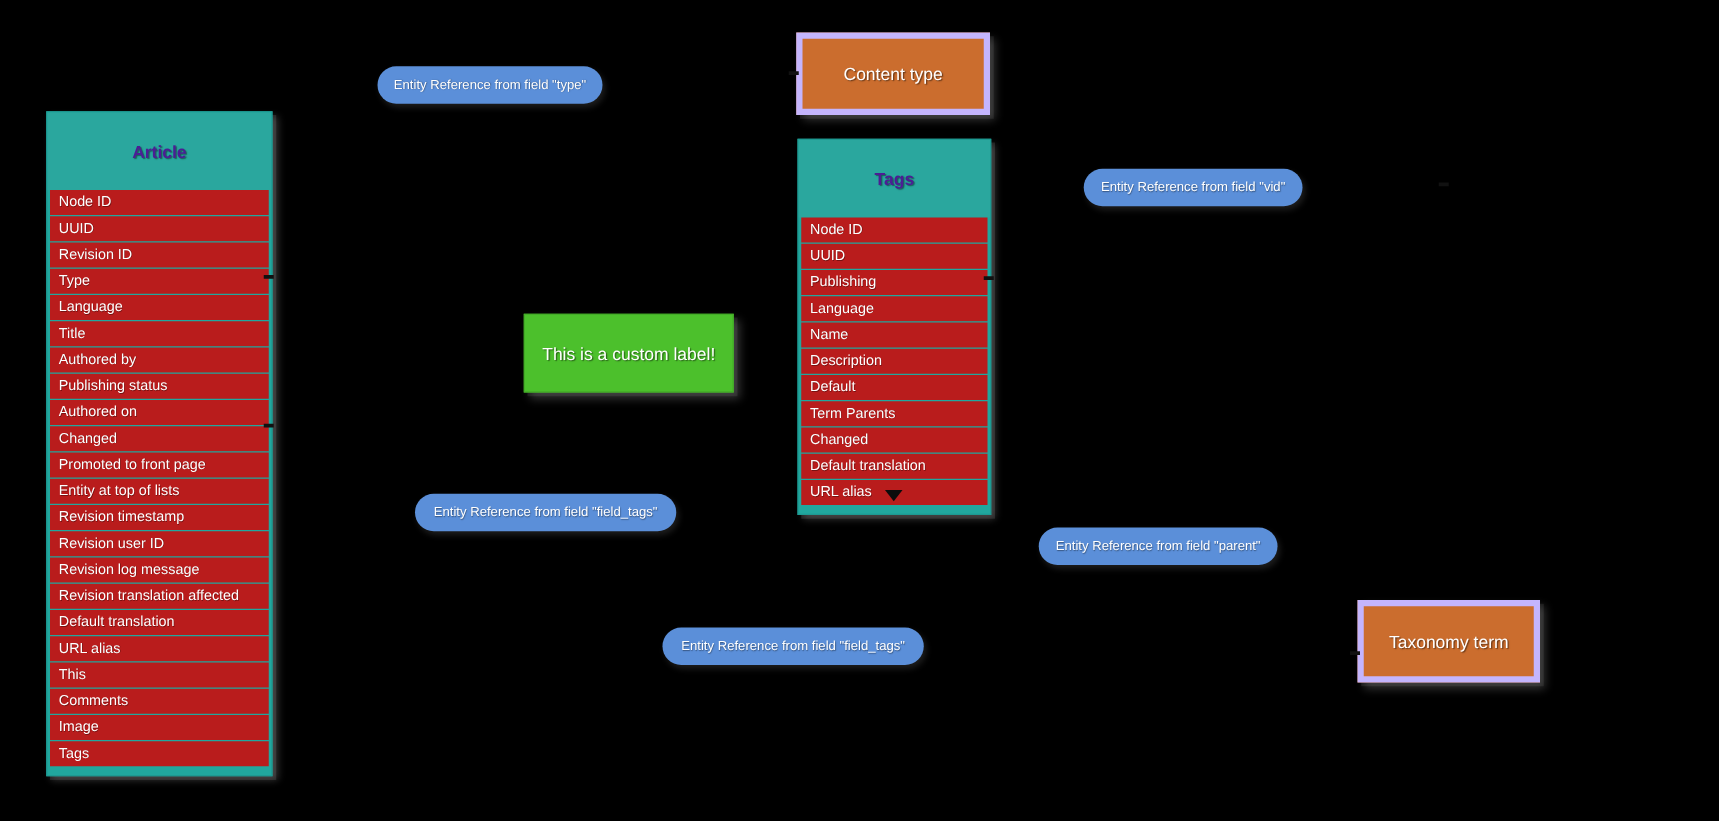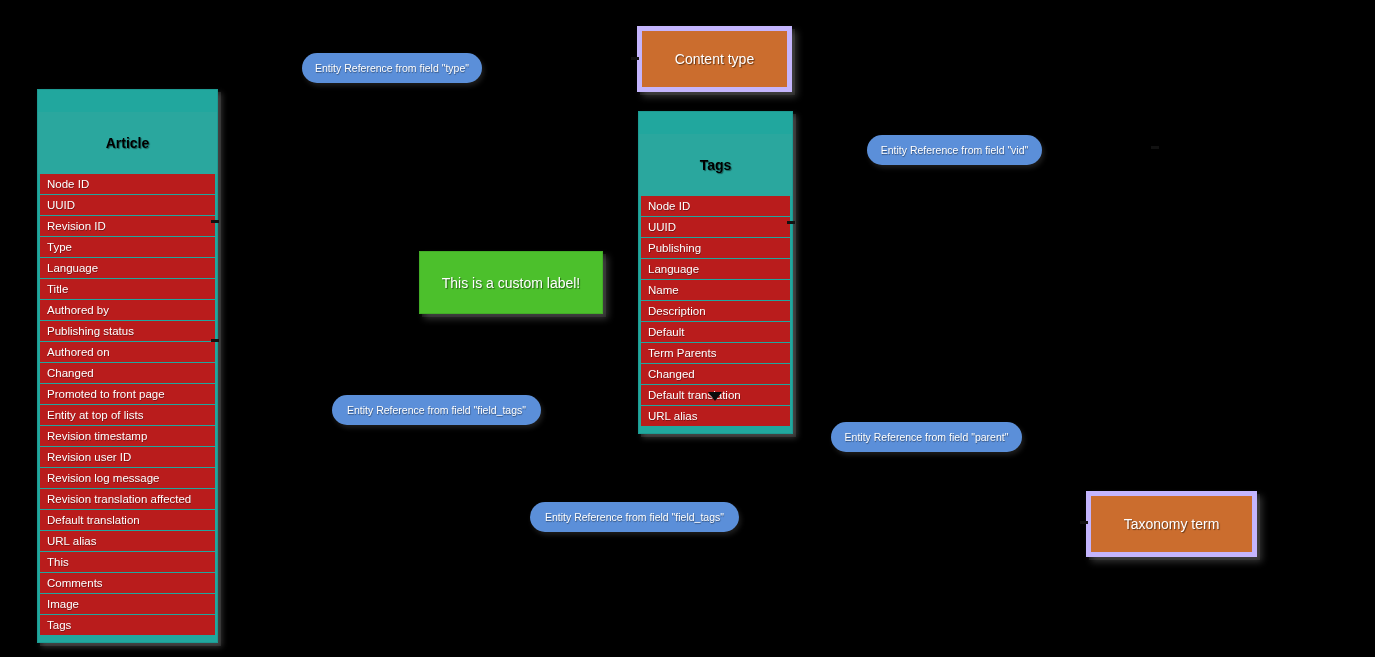--- a/index.html
+++ b/index.html
@@ -31,27 +31,26 @@
     background: #21a79e;
     border: 1px solid #1d9a92;
     box-shadow: 3px 3px 0 rgba(255,255,255,0.10), 4px 4px 6px rgba(60,60,60,0.85);
     padding-bottom: 6px;
   }
   .entity-header {
     height: 62px;
     display: flex;
     align-items: center;
     justify-content: center;
-    color: #000000;
+    color: #4c1d95;
     font-size: 14px;
     font-weight: bold;
     text-shadow: 1px 1px 1px rgba(0,0,0,0.45);
     background: #2cab a2;
     background: #2aa79e;
-    margin-top: 22px;
   }
   .entity-rows {
     padding: 0 2px;
   }
   .entity-row {
     height: 20px;
     line-height: 20px;
     background: #b91c1c;
     color: #ffffff;
     font-size: 11.5px;
@@ -162,24 +161,24 @@
         <div class="entity-row">Default</div>
         <div class="entity-row">Term Parents</div>
         <div class="entity-row">Changed</div>
         <div class="entity-row">Default translation</div>
         <div class="entity-row">URL alias</div>
       </div>
     </div>
     <div class="plainbox box-orange" style="left: 637px; top: 26px; width: 155px; height: 66px;">
       <span>Content type</span>
     </div>
-    <div class="plainbox box-orange" style="left: 1086px; top: 491px; width: 171px; height: 66px;">
+    <div class="plainbox box-orange" style="left: 1086px; top: 480px; width: 146px; height: 66px;">
       <span>Taxonomy term</span>
     </div>
-    <div class="plainbox box-green" style="left: 419px; top: 251px; width: 184px; height: 63px;">
+    <div class="plainbox box-green" style="left: 419px; top: 251px; width: 168px; height: 63px;">
       <span>This is a custom label!</span>
     </div>
     <div class="pill" style="left: 302px; top: 53px; width: 180px; height: 30px;">
       <span>Entity Reference from field "type"</span>
     </div>
     <div class="pill" style="left: 867px; top: 135px; width: 175px; height: 30px;">
       <span>Entity Reference from field "vid"</span>
     </div>
     <div class="pill" style="left: 332px; top: 395px; width: 209px; height: 30px;">
       <span>Entity Reference from field "field_tags"</span>

